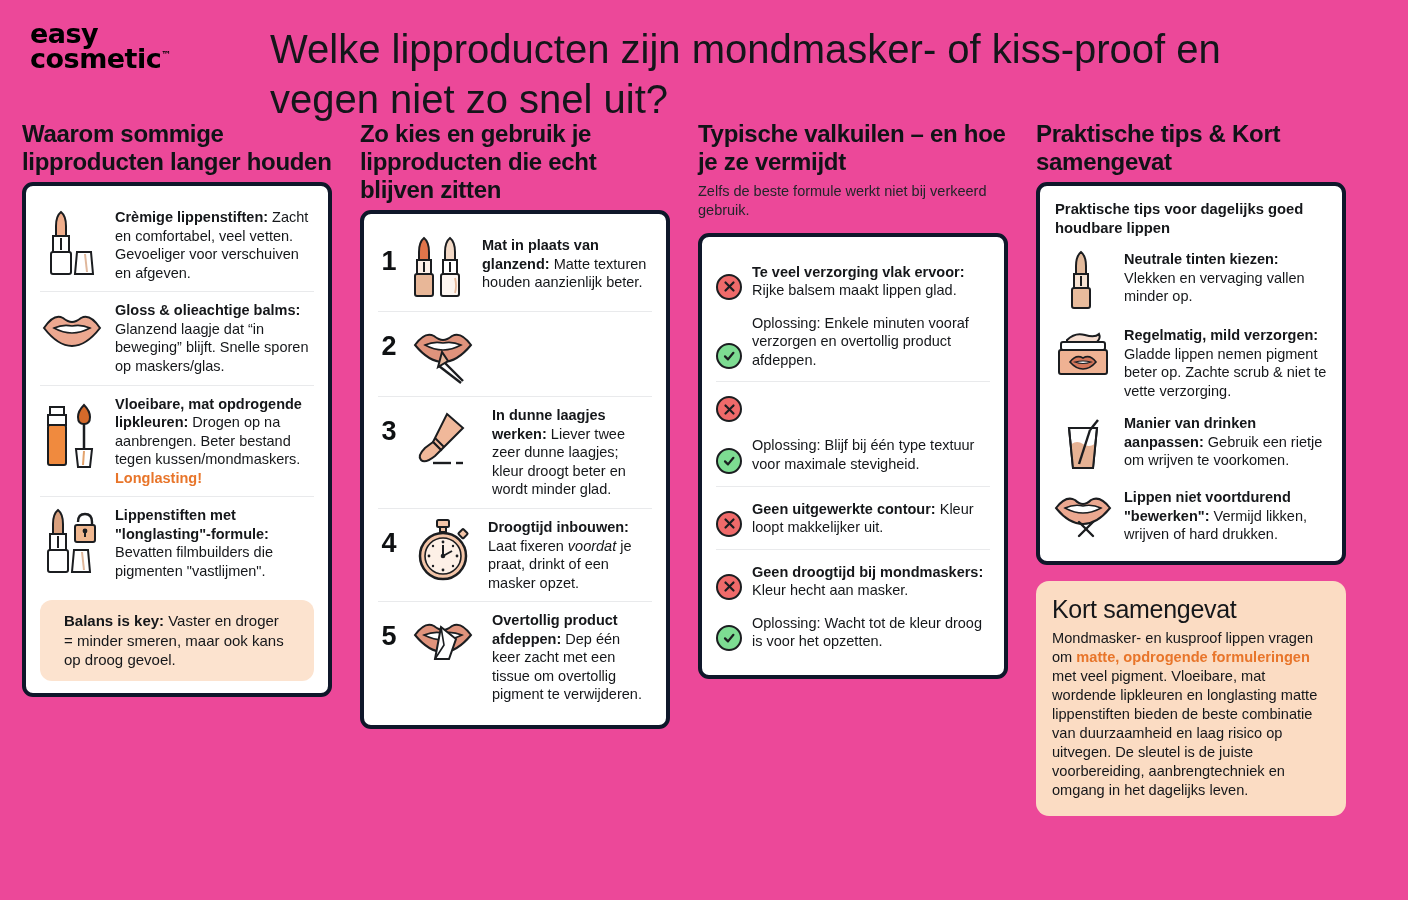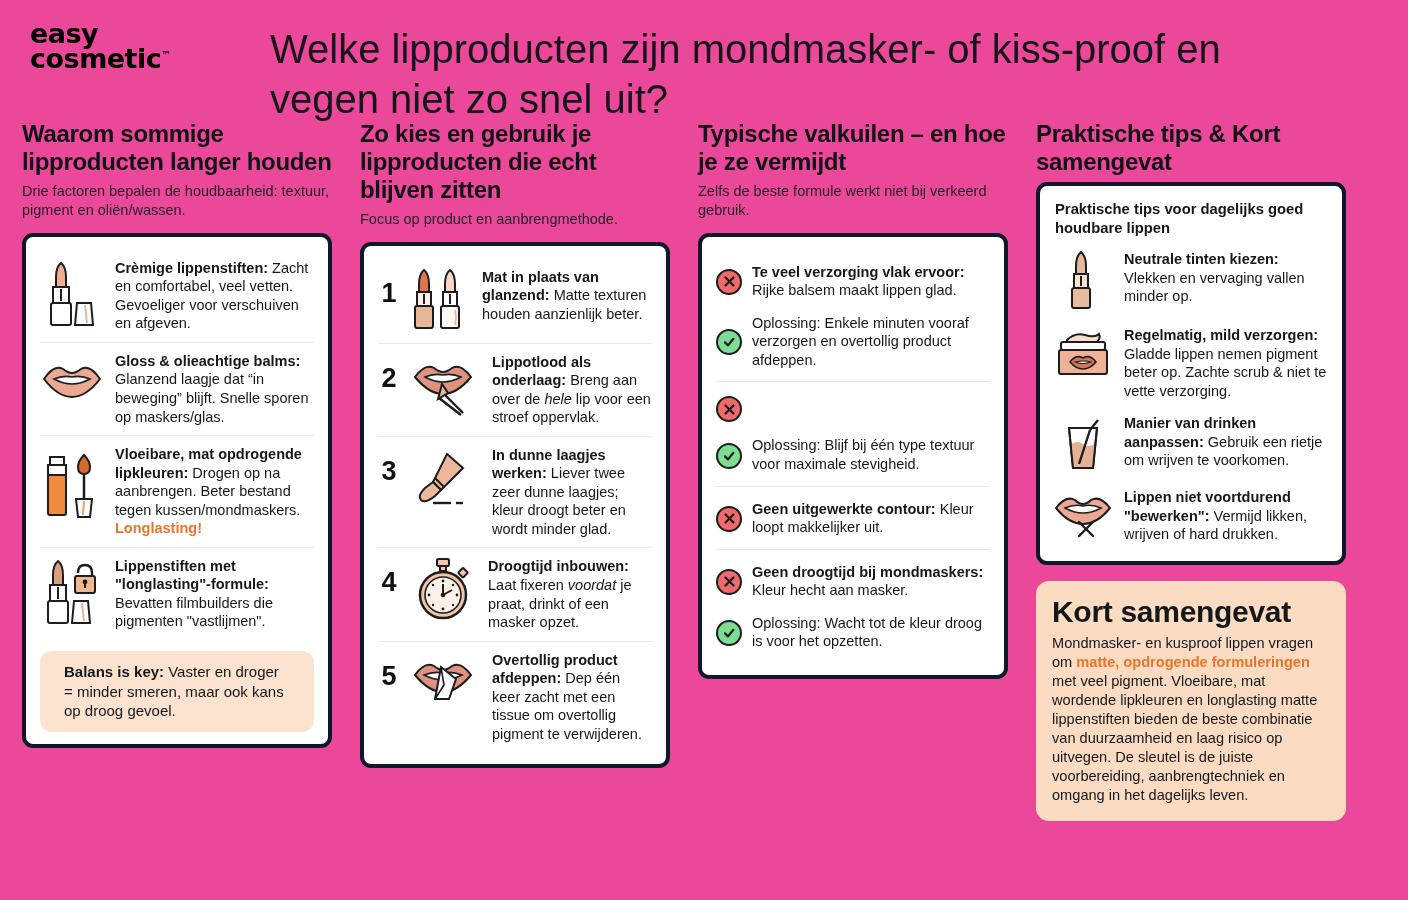--- a/index.html
+++ b/index.html
@@ -44,35 +44,35 @@
   .num { font-size: 27px; font-weight: 700; width: 22px; flex: 0 0 22px; text-align: center;
          color: #0f1113; line-height: 1.9; }
 
   .callout { background: #fce3cf; border-radius: 12px; padding: 11px 24px;
              font-size: 15px; line-height: 1.3; margin-top: 11px; }
   .callout b { font-weight: 700; }
 
   
   .pf-group { padding: 10px 0 9px 0; }
   .pf-group + .pf-group { border-top: 1px solid #e9eaec; }
-  .pf { display: flex; gap: 10px; align-items: center; padding: 3px 0; }
+  .pf { display: flex; gap: 10px; align-items: flex-end; padding: 3px 0; }
   .pf + .pf { margin-top: 8px; }
   .pf .txt { font-size: 14.5px; line-height: 1.28; }
   .badge { width: 26px; height: 26px; border-radius: 50%; flex: 0 0 26px; margin-top: 1px;
            display: flex; align-items: center; justify-content: center; }
   .badge.x { background: #ef6a6a; border: 2px solid #1b1d20; }
   .badge.v { background: #7ddc92; border: 2px solid #1b1d20; }
 
   
   .tips-head { font-size: 14.8px; font-weight: 700; line-height: 1.25; margin: 2px 2px 6px 2px; }
   .tip { display: flex; gap: 11px; align-items: flex-start; padding: 7px 0; }
   .tip .txt { font-size: 14.5px; line-height: 1.28; }
 
   .summary { background: #fbdcc3; border-radius: 13px; padding: 14px 16px 16px 16px; margin-top: 16px; }
-  .summary h3 { font-size: 30px; font-weight: 700; letter-spacing: -0.3px; margin-bottom: 5px; }
+  .summary h3 { font-size: 25px; font-weight: 400; letter-spacing: -0.3px; margin-bottom: 5px; }
   .summary p { font-size: 14.6px; line-height: 1.3; }
   .summary .accent { color: #e8752a; font-weight: 700; }
 
   svg { display: block; }
 </style>
 </head>
 <body>
 
 <div class="page">
 
@@ -83,21 +83,20 @@
         <span>cosmetic</span><span class="tm">™</span>
       </div>
     </div>
     <h1 class="headline">Welke lipproducten zijn mondmasker- of kiss-proof en vegen niet zo snel uit?</h1>
   </div>
 
   <div class="cols">
 
     <div class="col">
       <div class="col-title">Waarom sommige lipproducten langer houden</div>
-      <div class="col-sub">Drie factoren bepalen de houdbaarheid: textuur, pigment en oliën/wassen.</div>
 
       <div class="card">
 
         <div class="row">
           <span class="ico">
             <svg width="64" height="72" viewBox="0 0 64 72">
               <path d="M16 18 Q16 8 21 4 Q26 8 26 18 L26 28 L16 28 Z" fill="#f0ae8c" stroke="#1b1d20" stroke-width="2"></path>
               <rect x="13" y="28" width="16" height="16" fill="#fff" stroke="#1b1d20" stroke-width="2"></rect>
               <line x1="21" y1="30" x2="21" y2="42" stroke="#1b1d20" stroke-width="2"></line>
               <rect x="11" y="44" width="20" height="22" rx="2" fill="#fff" stroke="#1b1d20" stroke-width="2"></rect>
@@ -152,21 +151,20 @@
         </div>
 
         <div class="callout">
           <b>Balans is key:</b><span> Vaster en droger = minder smeren, maar ook kans op droog gevoel.</span>
         </div>
       </div>
     </div>
 
     <div class="col">
       <div class="col-title">Zo kies en gebruik je lipproducten die echt blijven zitten</div>
-      <div class="col-sub">Focus op product en aanbrengmethode.</div>
 
       <div class="card">
 
         <div class="row">
           <span class="num">1</span>
           <span class="ico">
             <svg width="60" height="66" viewBox="0 0 60 66">
               <path d="M8 16 Q8 6 13 2 Q18 6 18 16 L18 24 L8 24 Z" fill="#e0744a" stroke="#1b1d20" stroke-width="2"></path>
               <rect x="6" y="24" width="14" height="14" fill="#fdf0e8" stroke="#1b1d20" stroke-width="2"></rect>
               <line x1="13" y1="26" x2="13" y2="36" stroke="#1b1d20" stroke-width="2"></line>
@@ -185,21 +183,20 @@
           <span class="num">2</span>
           <span class="ico">
             <svg width="70" height="66" viewBox="0 0 70 66">
               <path d="M4 24 Q14 10 23 15 Q28 19 32 19 Q36 19 41 15 Q50 10 60 24 Q46 41 32 41 Q18 41 4 24 Z" fill="#e0937c" stroke="#1b1d20" stroke-width="2"></path>
               <path d="M14 24 Q23 20 32 22 Q41 20 50 24 Q41 29 32 29 Q23 29 14 24 Z" fill="#fff" stroke="#1b1d20" stroke-width="1.6"></path>
               <path d="M31 31 L27 46 L37 40 Z" fill="#e8b79c" stroke="#1b1d20" stroke-width="2"></path>
               <line x1="34" y1="42" x2="52" y2="60" stroke="#1b1d20" stroke-width="2.4"></line>
               <line x1="28" y1="45" x2="50" y2="62" stroke="#1b1d20" stroke-width="2.4"></line>
             </svg>
           </span>
-          <span class="txt"><b>Lippotlood als onderlaag:</b><span> Breng aan over de </span><i>hele</i><span> lip voor een stroef oppervlak.</span></span>
         </div>
 
         <div class="row">
           <span class="num">3</span>
           <span class="ico">
             <svg width="70" height="66" viewBox="0 0 70 66">
               <path d="M36 8 L52 22 L30 44 L22 36 Z" fill="#f0b89a" stroke="#1b1d20" stroke-width="2"></path>
               <path d="M22 36 L30 44 L24 50 Q14 58 10 54 Q6 50 14 42 Z" fill="#f0b89a" stroke="#1b1d20" stroke-width="2"></path>
               <line x1="24" y1="32" x2="33" y2="41" stroke="#1b1d20" stroke-width="2"></line>
               <line x1="22" y1="57" x2="40" y2="57" stroke="#1b1d20" stroke-width="2.4"></line>

